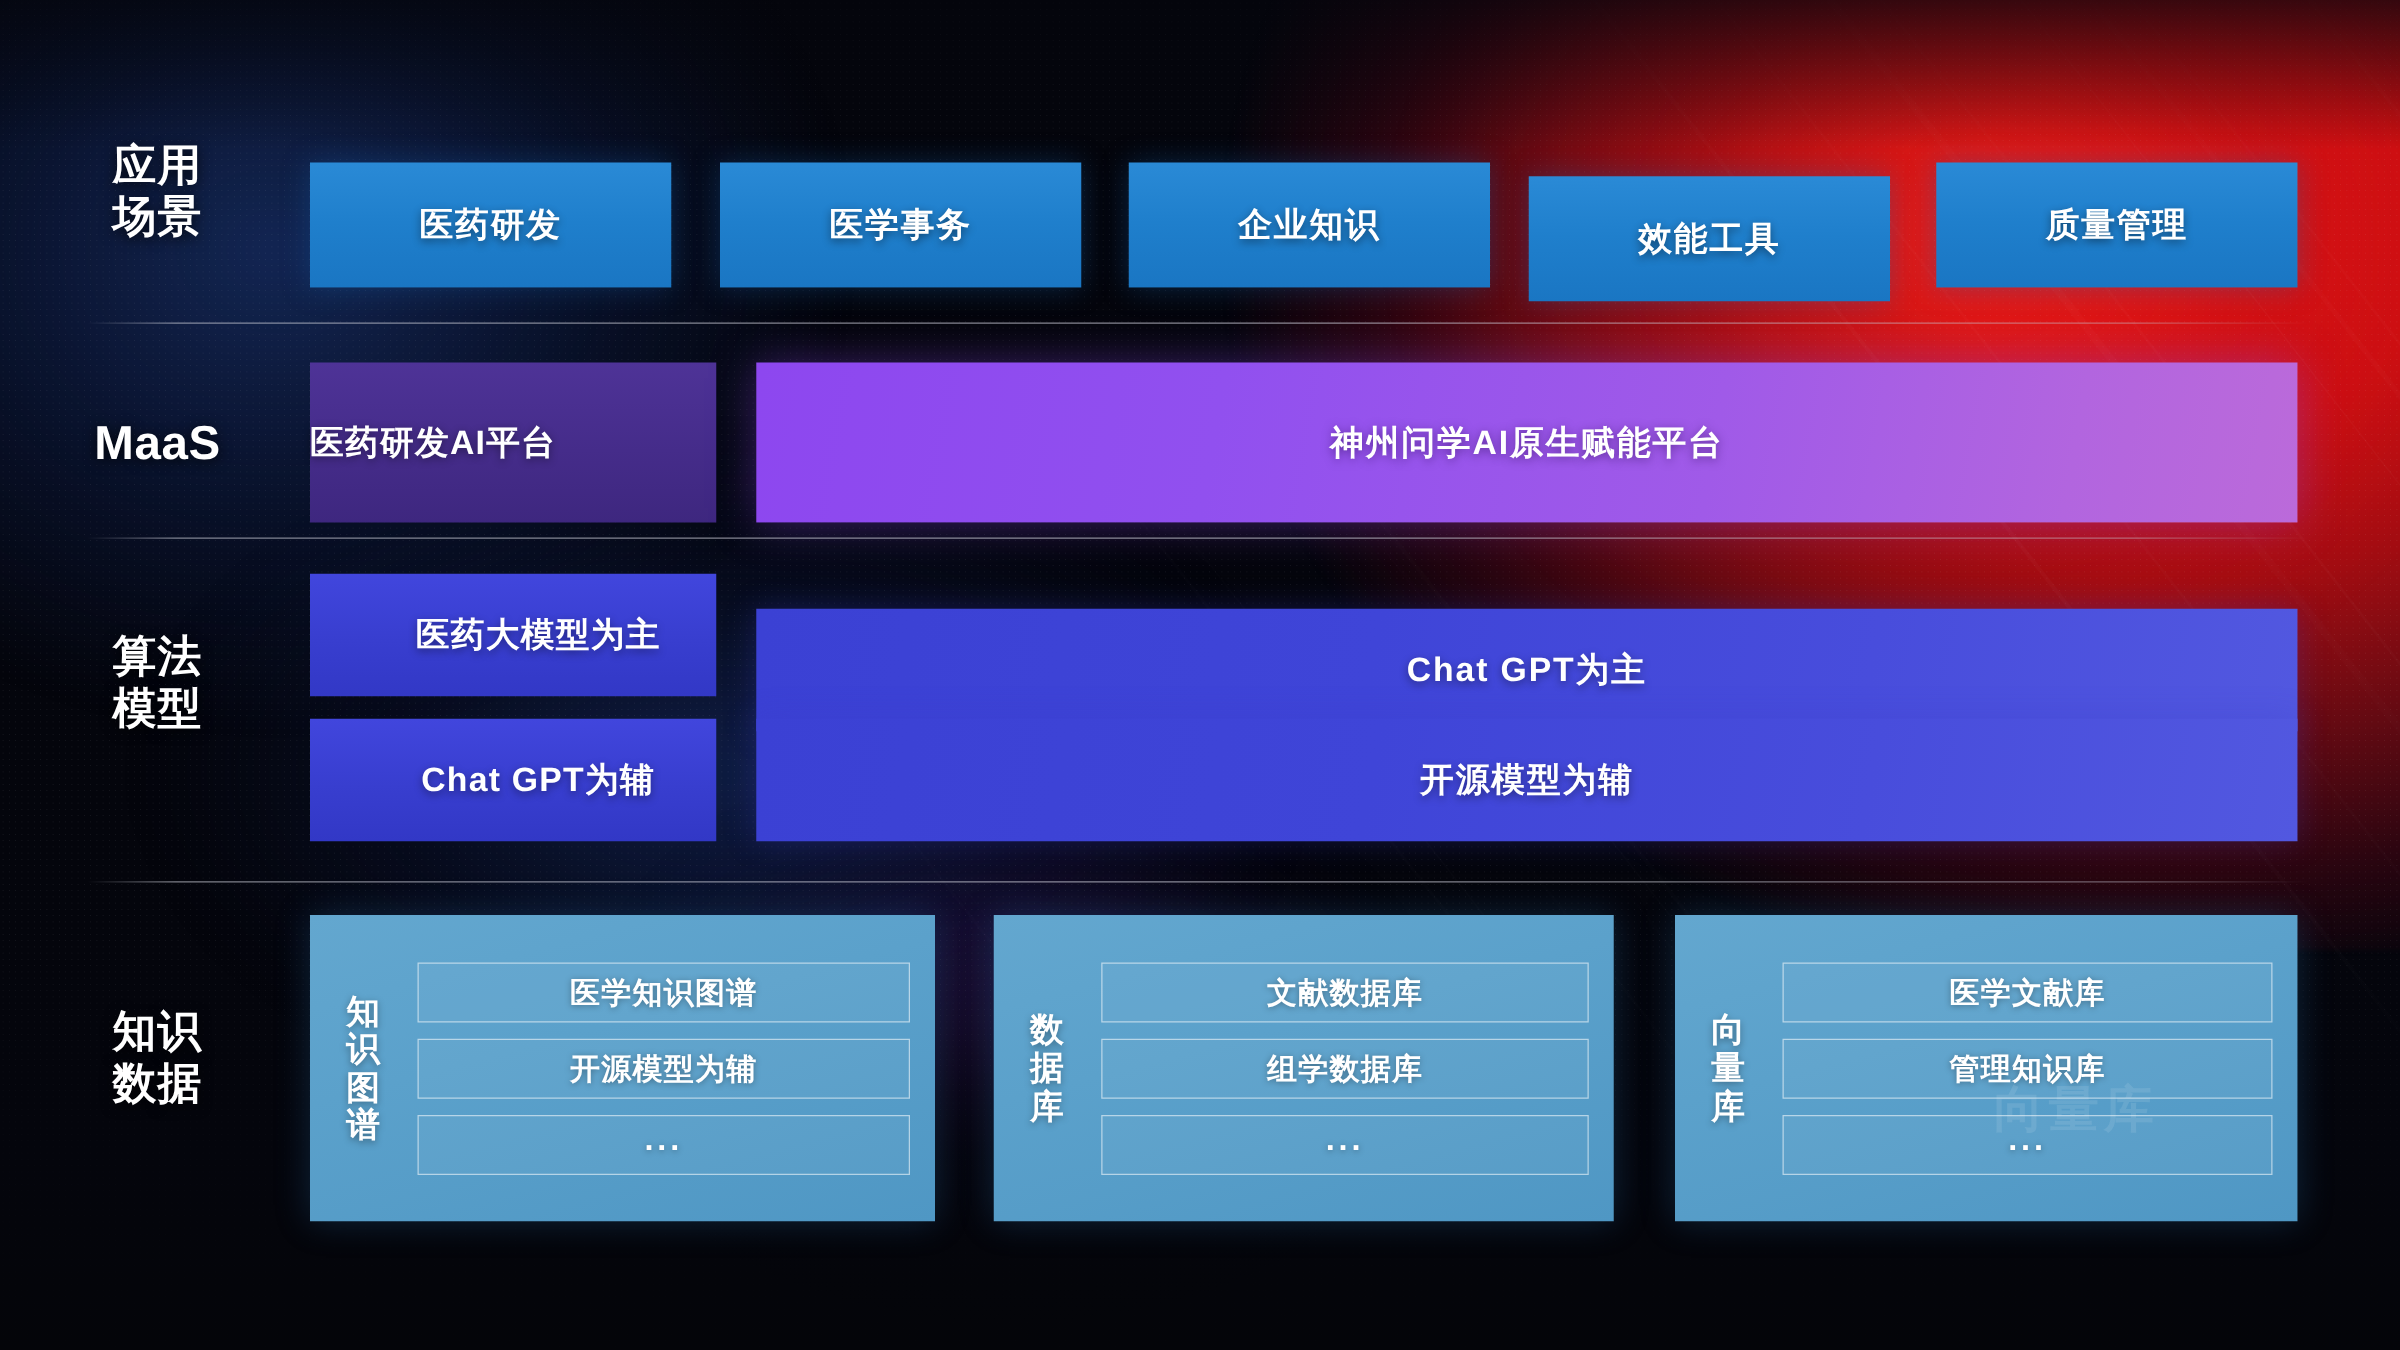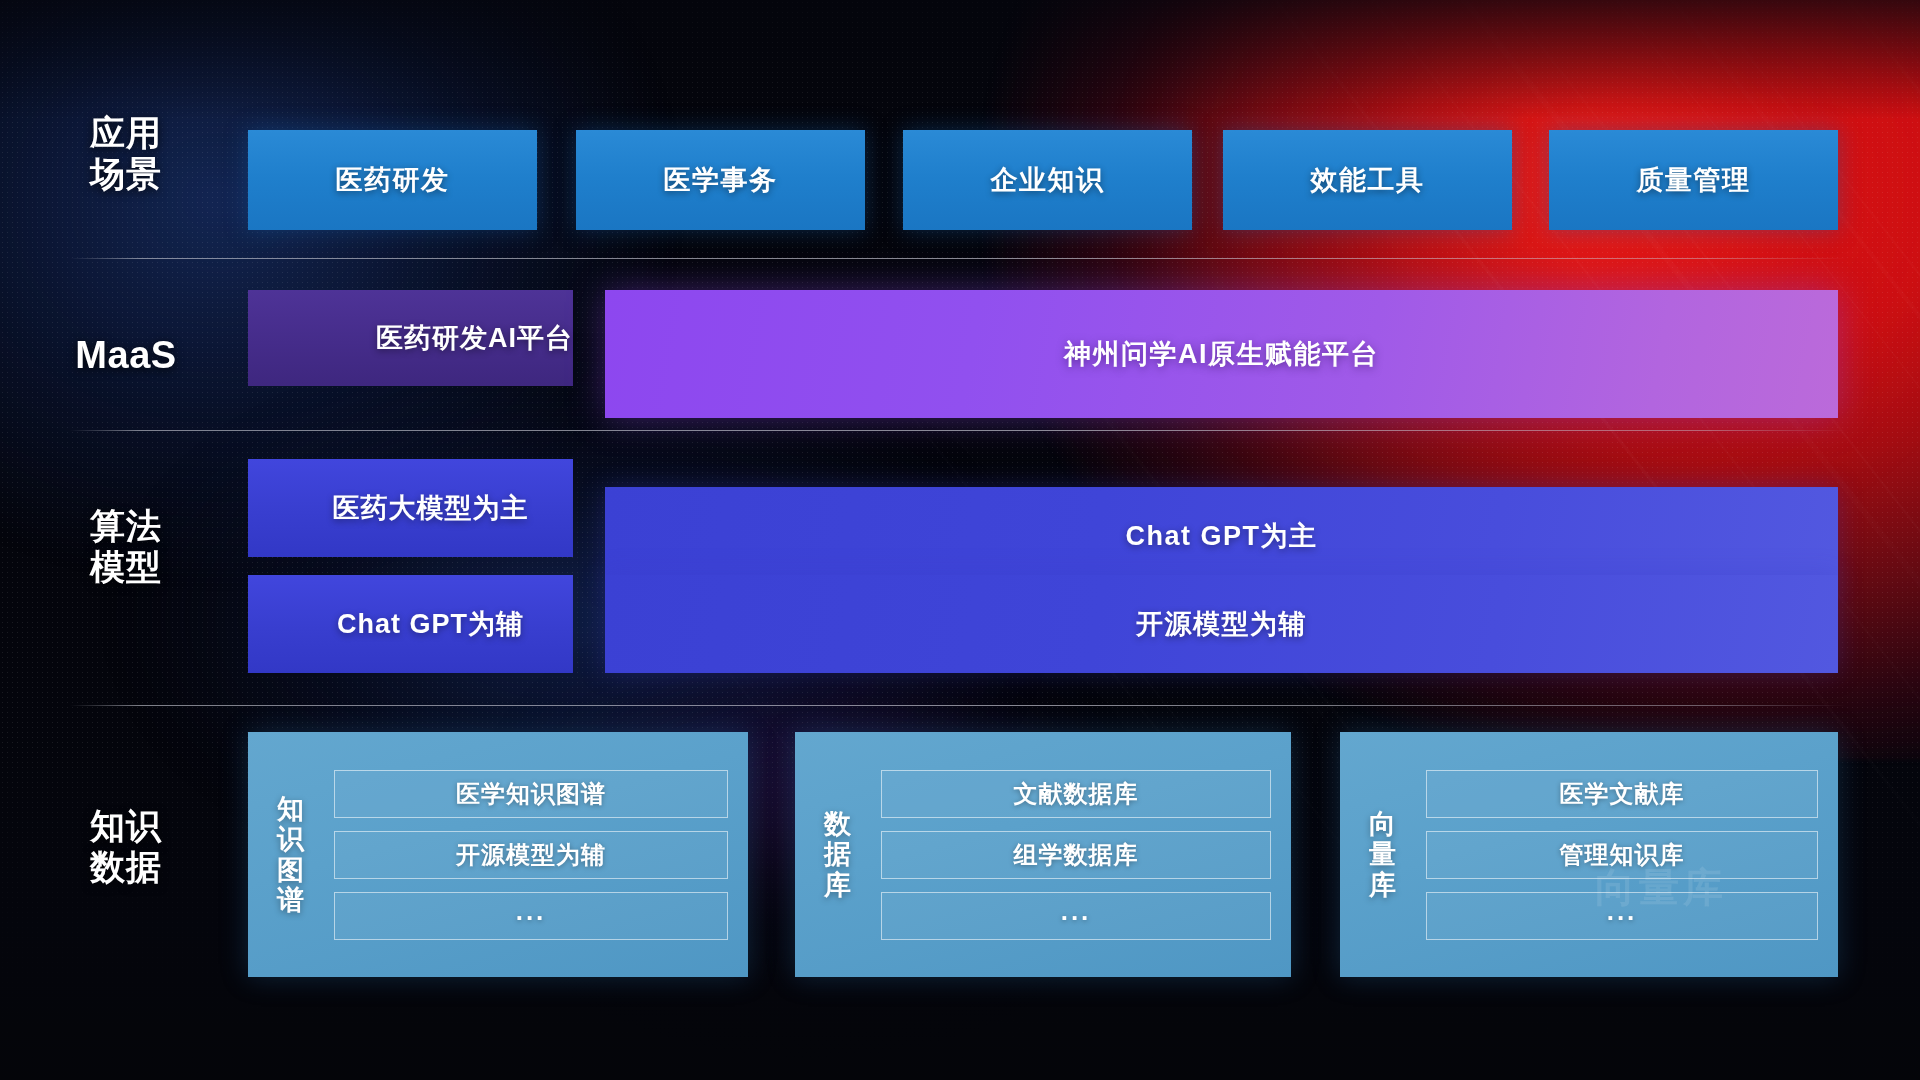--- a/index.html
+++ b/index.html
@@ -78,26 +78,25 @@
     position:absolute;top:130px;height:100px;width:289px;
     background:linear-gradient(180deg,#2a8ad6 0%,#1f7fcc 48%,#1a76c3 100%);
     display:flex;align-items:center;justify-content:center;
     color:#fff;font-size:27px;font-weight:bold;letter-spacing:1.5px;
     text-shadow:0 2px 7px rgba(0,0,0,.45);
     box-shadow:0 0 22px rgba(20,100,180,.35);
   }
 
   
   .maas-left{
-    position:absolute;top:290px;left:248px;width:325px;height:96px;
+    position:absolute;top:290px;left:248px;width:325px;height:128px;
     background:linear-gradient(180deg,#4e3397 0%,#452c8a 55%,#3e277f 100%);
-    display:flex;align-items:center;justify-content:flex-end;
+    display:flex;align-items:center;justify-content:flex-start;
     color:#fff;font-size:27px;font-weight:bold;letter-spacing:1px;
     text-shadow:0 2px 7px rgba(0,0,0,.45);
-    padding-left:28px;
   }
   .maas-right{
     position:absolute;top:290px;left:605px;width:1233px;height:128px;
     background:linear-gradient(100deg,#8d47ef 0%,#9150ef 30%,#a05ae8 62%,#b265df 85%,#bb6ada 100%);
     display:flex;align-items:center;justify-content:center;
     color:#fff;font-size:27px;font-weight:bold;letter-spacing:1.5px;
     text-shadow:0 2px 8px rgba(40,10,80,.5);
     box-shadow:0 0 34px rgba(140,70,235,.4);
   }
 
@@ -194,21 +193,21 @@
 
   <div class="app-card" style="left:248px;">
       <span>医药研发</span>
     </div>
   <div class="app-card" style="left:576px;justify-content:center;">
       <span>医学事务</span>
     </div>
   <div class="app-card" style="left:903px;">
       <span>企业知识</span>
     </div>
-  <div class="app-card" style="left:1223px;">
+  <div class="app-card" style="left:1223px;margin-top:11px;">
       <span>效能工具</span>
     </div>
   <div class="app-card" style="left:1549px;">
       <span>质量管理</span>
     </div>
 
   <div class="divider" style="top:258px;"></div>
 
   <div class="row-label en" style="top:333px;">
     <div>MaaS</div>

